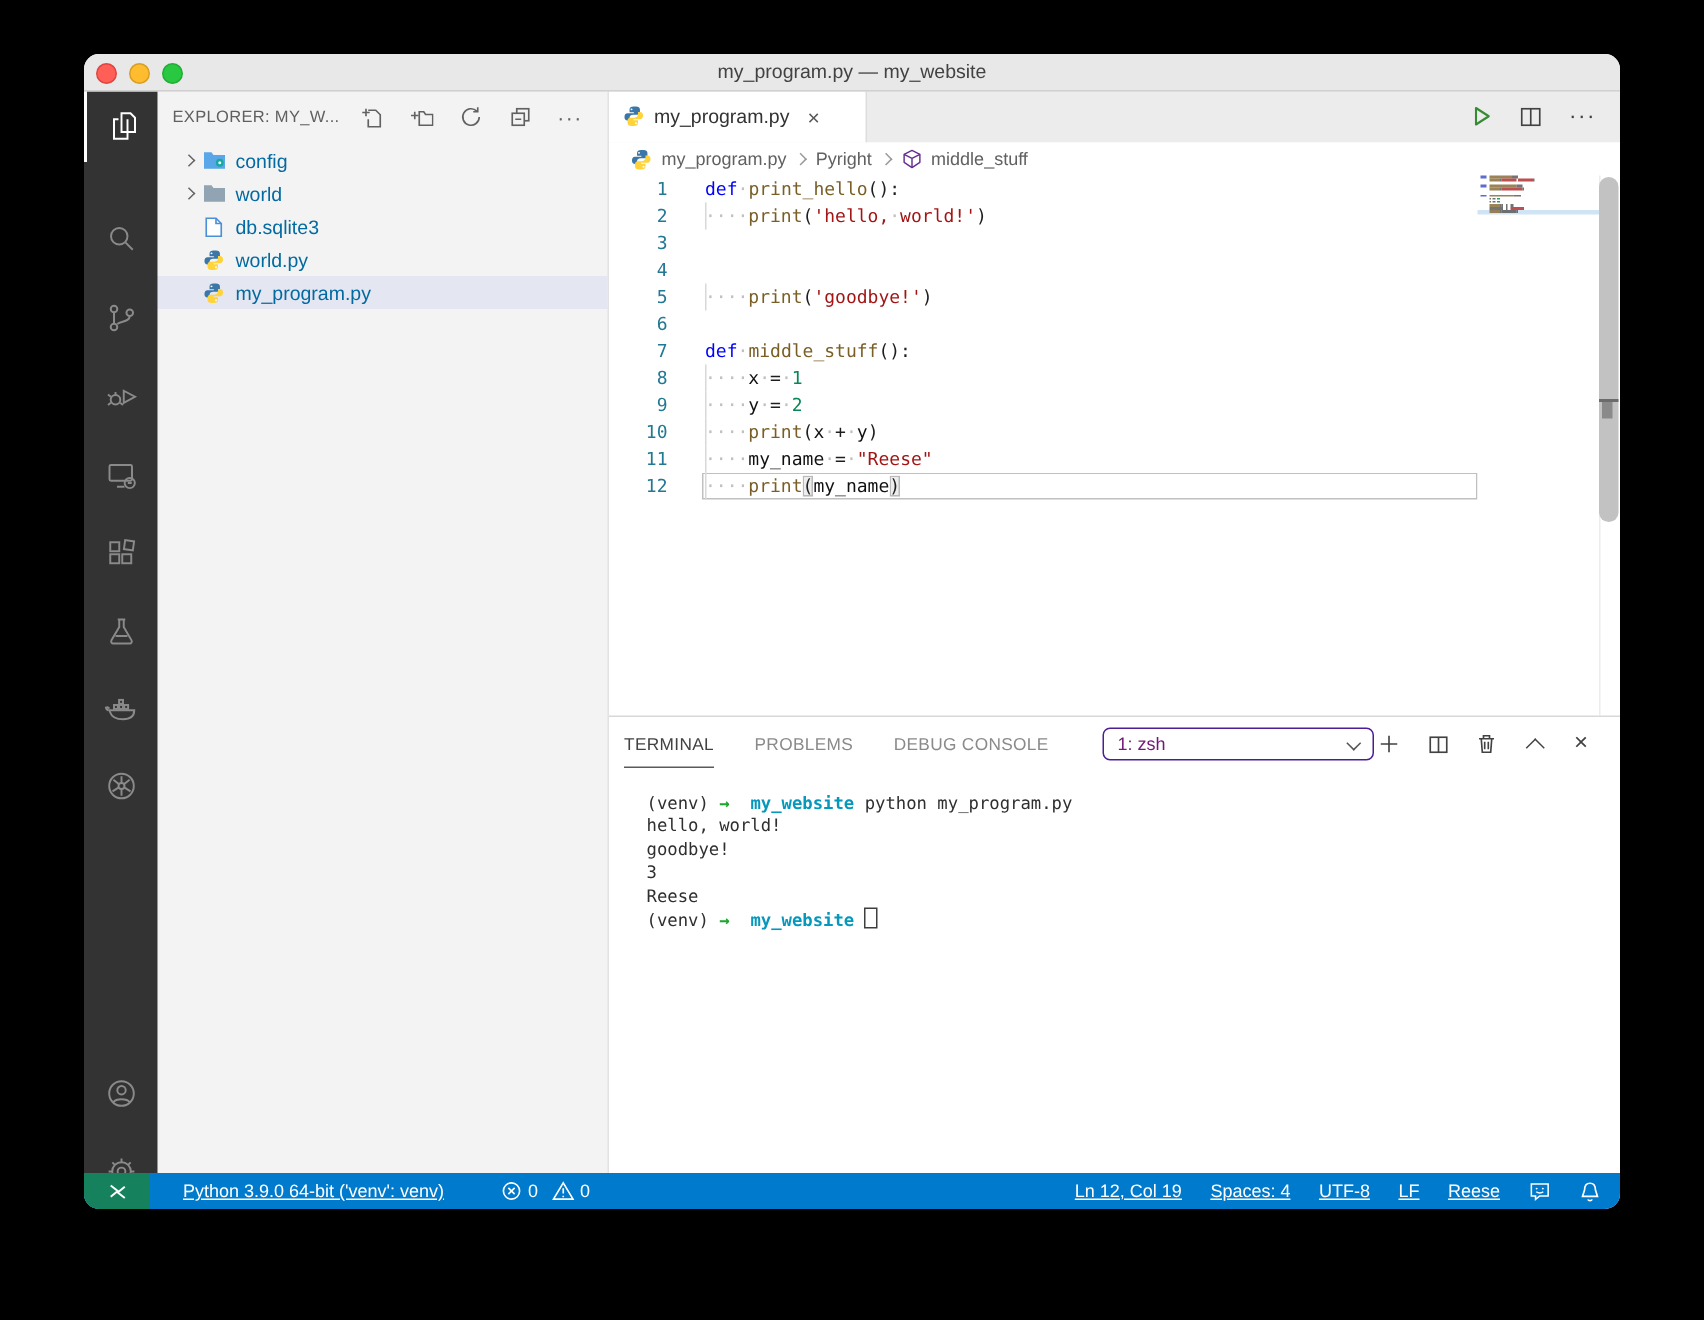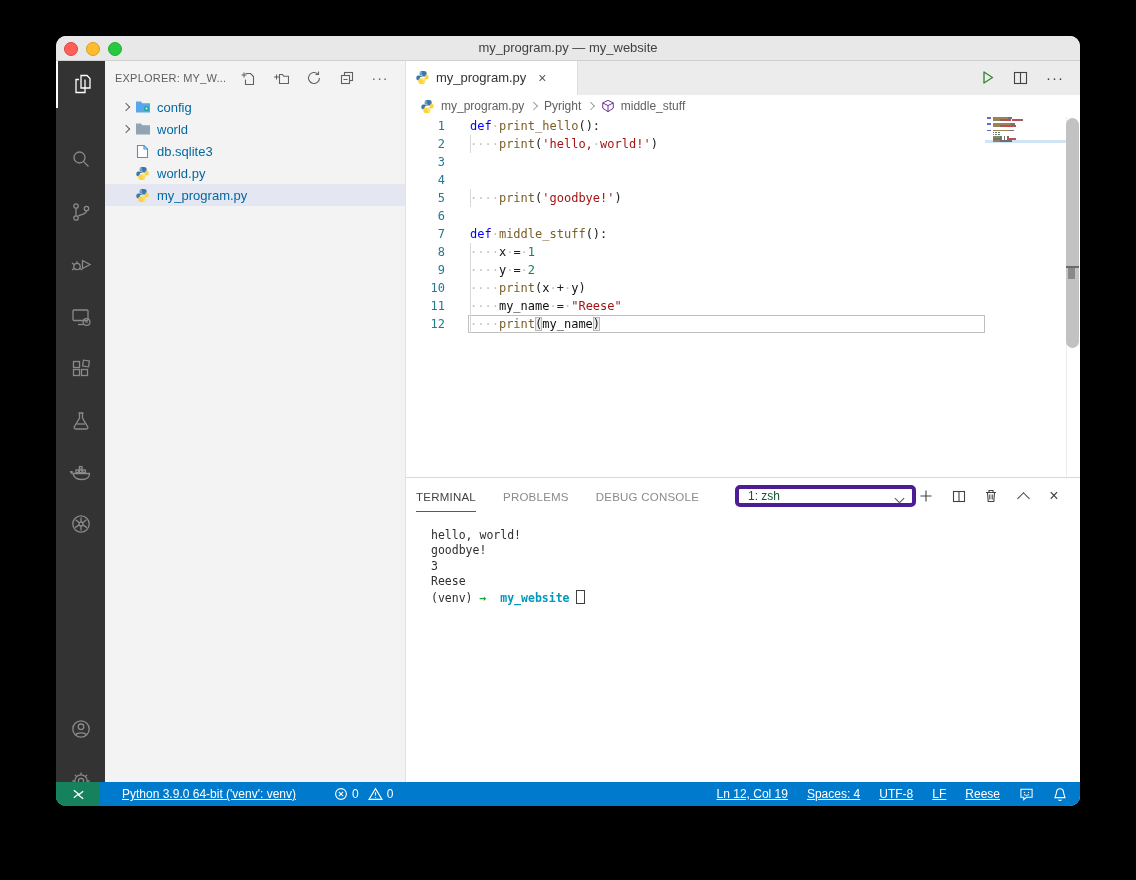--- a/index.html
+++ b/index.html
@@ -66,22 +66,22 @@
   .mm-current{position:absolute;left:0;width:81px;height:3px;background:#cfe4f5;}
   .ed-vline{position:absolute;top:57px;left:661px;width:1px;height:360px;background:#ececec;}
   .scrollbar{position:absolute;left:661px;top:58px;width:13px;height:230px;background:#c2c2c2;border-radius:7px;}
   .sb-mark-line{position:absolute;left:661px;top:206px;width:13px;height:2px;background:#4d4d4d;opacity:.75;}
   .sb-mark{position:absolute;left:663px;top:208px;width:7px;height:11px;background:#8a8a8a;}
   
   .panel{position:absolute;top:417px;left:0;right:0;bottom:0;background:#fff;border-top:1px solid #d8d8d8;}
   .panel-header{position:relative;height:36px;display:flex;align-items:center;padding-left:11px;gap:27px;}
   .ptab{font-size:11.5px;letter-spacing:.02em;color:#8a8a8a;cursor:pointer;padding:10px 0 8px;}
   .ptab.active{color:#424242;border-bottom:1px solid #5a5a5a;}
-  .pselect{position:absolute;left:330px;top:7px;width:181px;height:22px;border:4px solid #4c1d95;border-radius:5px;
-    background:#fff;font-size:12px;color:#14532d;display:flex;align-items:center;padding-left:9px;cursor:pointer;box-sizing:border-box;}
+  .pselect{position:absolute;left:330px;top:7px;width:181px;height:22px;border:1px solid #4c1d95;border-radius:5px;
+    background:#fff;font-size:12px;color:#701a75;display:flex;align-items:center;padding-left:9px;cursor:pointer;box-sizing:border-box;}
   .pselect .dchev{position:absolute;right:9px;top:6px;width:6px;height:6px;border-right:1.3px solid #555;border-bottom:1.3px solid #555;transform:rotate(45deg);}
   .picon{position:absolute;top:10px;width:16px;height:16px;display:flex;align-items:center;justify-content:center;color:#424242;cursor:pointer;}
   .picon svg{stroke:#424242;fill:none;stroke-width:1.1;}
   .upchev{width:8px;height:8px;border-top:1.4px solid #424242;border-left:1.4px solid #424242;transform:rotate(45deg);margin-top:4px;}
   .xglyph{font-size:16px;line-height:1;color:#424242;font-weight:300;}
   .terminal{position:absolute;top:50px;left:26px;right:20px;font-family:"DejaVu Sans Mono","Liberation Mono",monospace;
     font-size:11.5px;color:#2f2f2f;}
   .t-line{height:15.4px;line-height:15.4px;white-space:pre;}
   .t-pl{color:#2f2f2f}
   .t-arrow{color:#1ba62d;font-weight:bold}
@@ -448,20 +448,21 @@
               </svg>
             </span>
         <span class="picon" style="left:610px">
               <span class="upchev"></span>
             </span>
         <span class="picon" style="left:641px">
               <span class="xglyph">×</span>
             </span>
       </div>
       <div class="terminal">
+            <div class="t-line"><span class="t-pl">(venv) </span><span class="t-arrow">→</span><span class="t-pl">  </span><span class="t-dir">my_website</span><span class="t-pl"> python my_program.py</span></div>
             <div class="t-line"><span class="t-pl">hello, world!</span></div>
             <div class="t-line"><span class="t-pl">goodbye!</span></div>
             <div class="t-line"><span class="t-pl">3</span></div>
             <div class="t-line"><span class="t-pl">Reese</span></div>
             <div class="t-line"><span class="t-pl">(venv) </span><span class="t-arrow">→</span><span class="t-pl">  </span><span class="t-dir">my_website</span><span class="t-pl"> </span><span class="t-cursor"></span></div>
           </div>
     </div>
   </div>
 
   <div class="statusbar">

